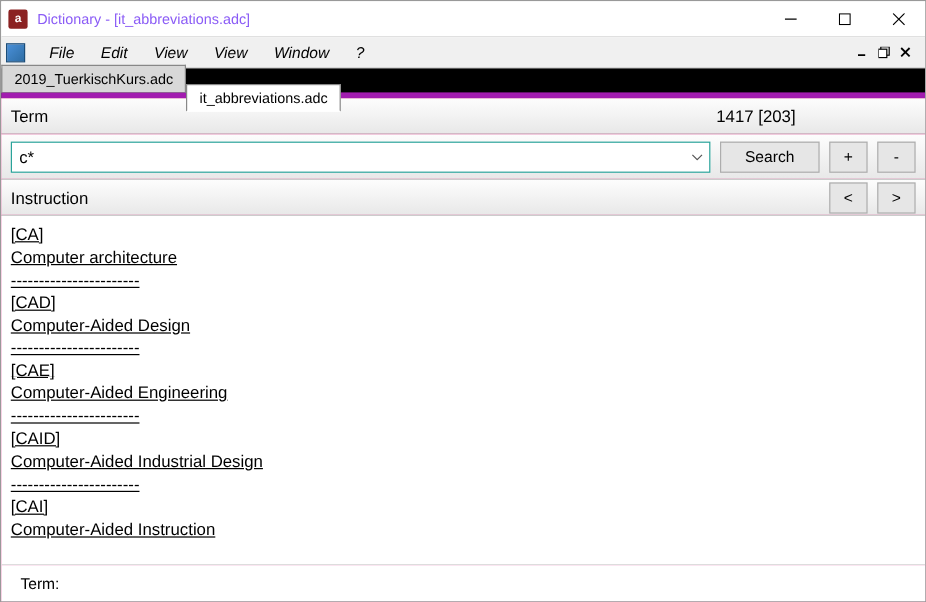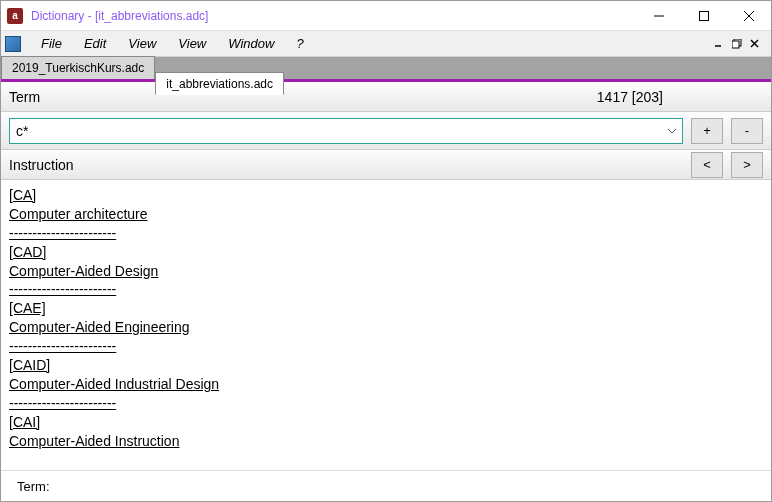--- a/index.html
+++ b/index.html
@@ -10,21 +10,21 @@
   .titlebar-title { font-size: 12px; color: #8b5cf6; }
   .window-controls { display: flex; }
   .window-btn { width: 45px; height: 29px; display: flex; align-items: center; justify-content: center; background: transparent; border: none; cursor: pointer; }
   .window-btn svg { width: 10px; height: 10px; }
   .menubar { height: 26px; background: #f0f0f0; display: flex; align-items: center; padding: 0 4px; justify-content: space-between; border-bottom: 1px solid #d0d0d0; }
   .menubar-left { display: flex; align-items: center; gap: 2px; }
   .menu-icon { width: 16px; height: 16px; background: linear-gradient(135deg,#4a90d9,#2e6da4); border: 1px solid #1a4d7a; margin-right: 8px; }
   .menu-item { padding: 3px 10px; cursor: pointer; font-style: italic; }
   .mdi-controls { display: flex; gap: 2px; padding-right: 4px; }
   .mdi-btn { width: 16px; height: 14px; display:flex; align-items:center; justify-content:center; cursor:pointer; }
-  .tabbar { height: 25px; background: #a3a3a3; display: flex; align-items: flex-end; border-bottom: 3px solid #a21caf; }
+  .tabbar { height: 25px; background: #000000; display: flex; align-items: flex-end; border-bottom: 5px solid #a21caf; }
   .tab { height: 23px; padding: 0 10px; display: flex; align-items: center; border: 1px solid #888; border-bottom: none; margin-right: 0; font-size: 12px; cursor: pointer; }
   .tab.inactive { background: #d8d8d8; }
   .tab.active { background: #fff; border-bottom: 1px solid #fff; position: relative; top: 16px; }
   .content { flex: 1; display: flex; flex-direction: column; background: #ec4899; }
   .row { display: flex; align-items: center; padding: 4px 8px; gap: 8px; }
   .row.header { background: linear-gradient(#fdfdfd,#e8e8e8); border-bottom: 1px solid #ccc; height: 30px; }
   .term-label { flex: 1; font-size: 14px; }
   .count { font-size: 14px; padding-right: 100px; }
   .search-row { height: 38px; background: linear-gradient(#fdfdfd,#e8e8e8); border-bottom: 1px solid #ccc; }
   .combo { flex: 1; height: 26px; border: 1px solid #2aa39a; background: #fff; display: flex; align-items: center; }
@@ -110,20 +110,21 @@
 
   <div class="row search-row">
     <div class="combo">
       <input type="text" value="c*" style="">
       <div class="combo-arrow">
           <svg width="10" height="6" viewBox="0 0 10 6">
             <polyline points="1,1 5,5 9,1" fill="none" stroke="#555" stroke-width="1"></polyline>
           </svg>
         </div>
     </div>
+    <button class="btn">Search</button>
     <button class="btn small">+</button>
     <button class="btn small">-</button>
   </div>
 
   <div class="row expl-header">
     <div class="expl-label">Instruction</div>
     <div class="nav-btns">
       <button class="btn small">&lt;</button>
       <button class="btn small">&gt;</button>
     </div>

